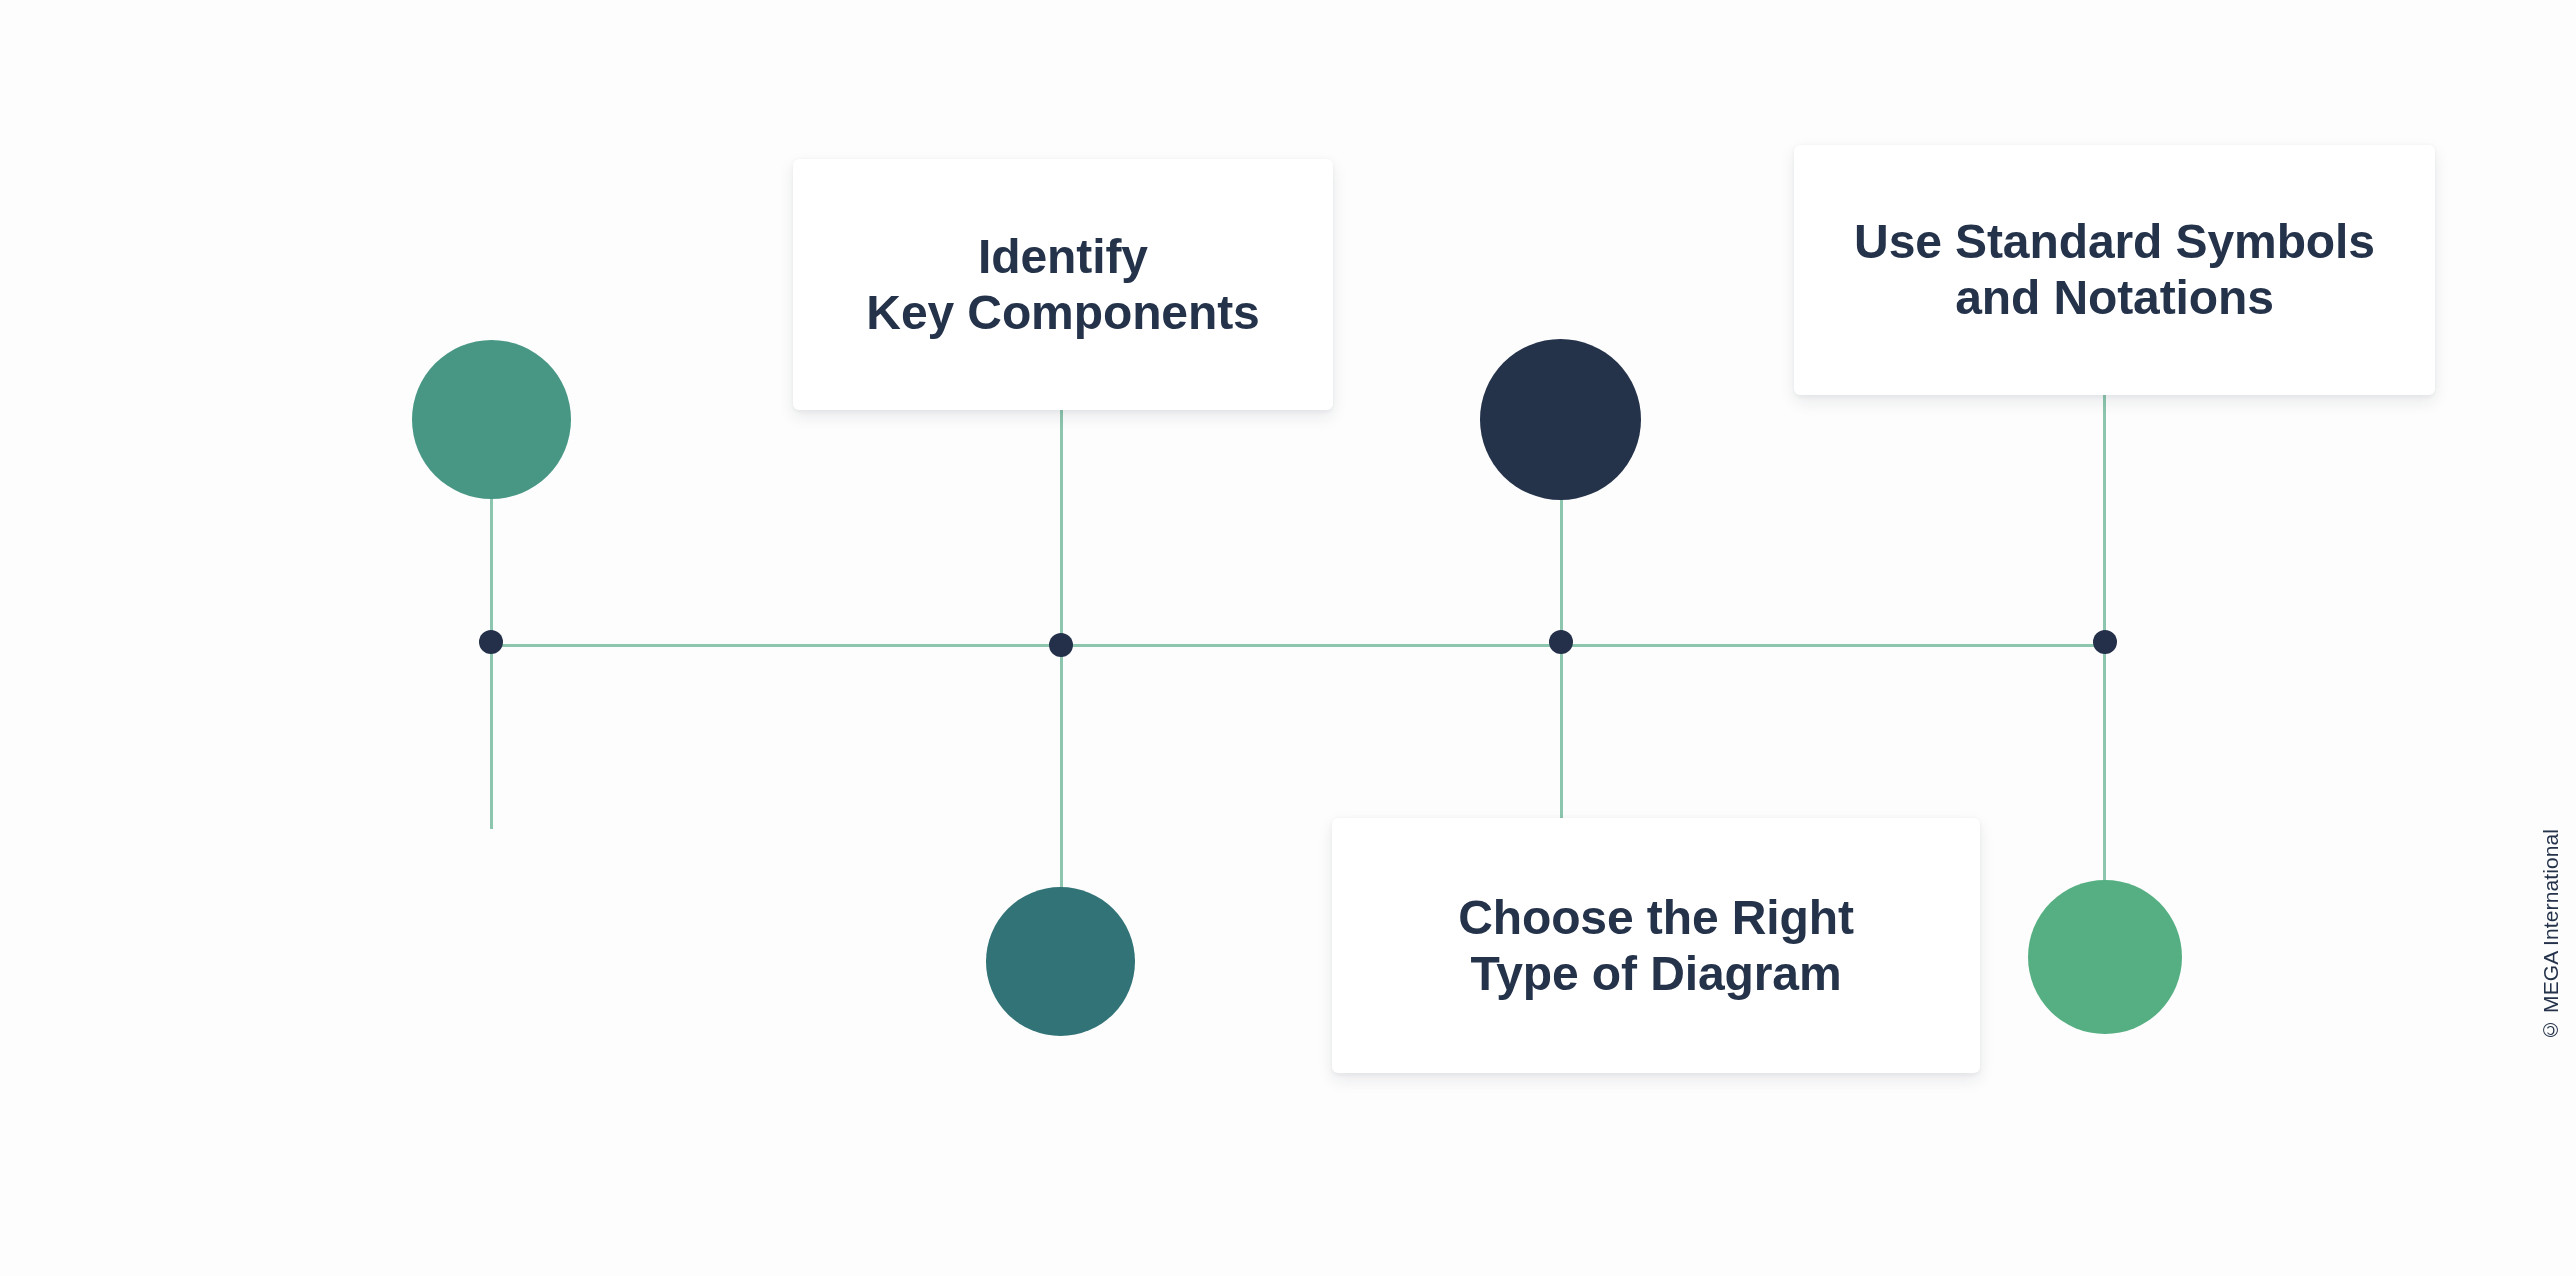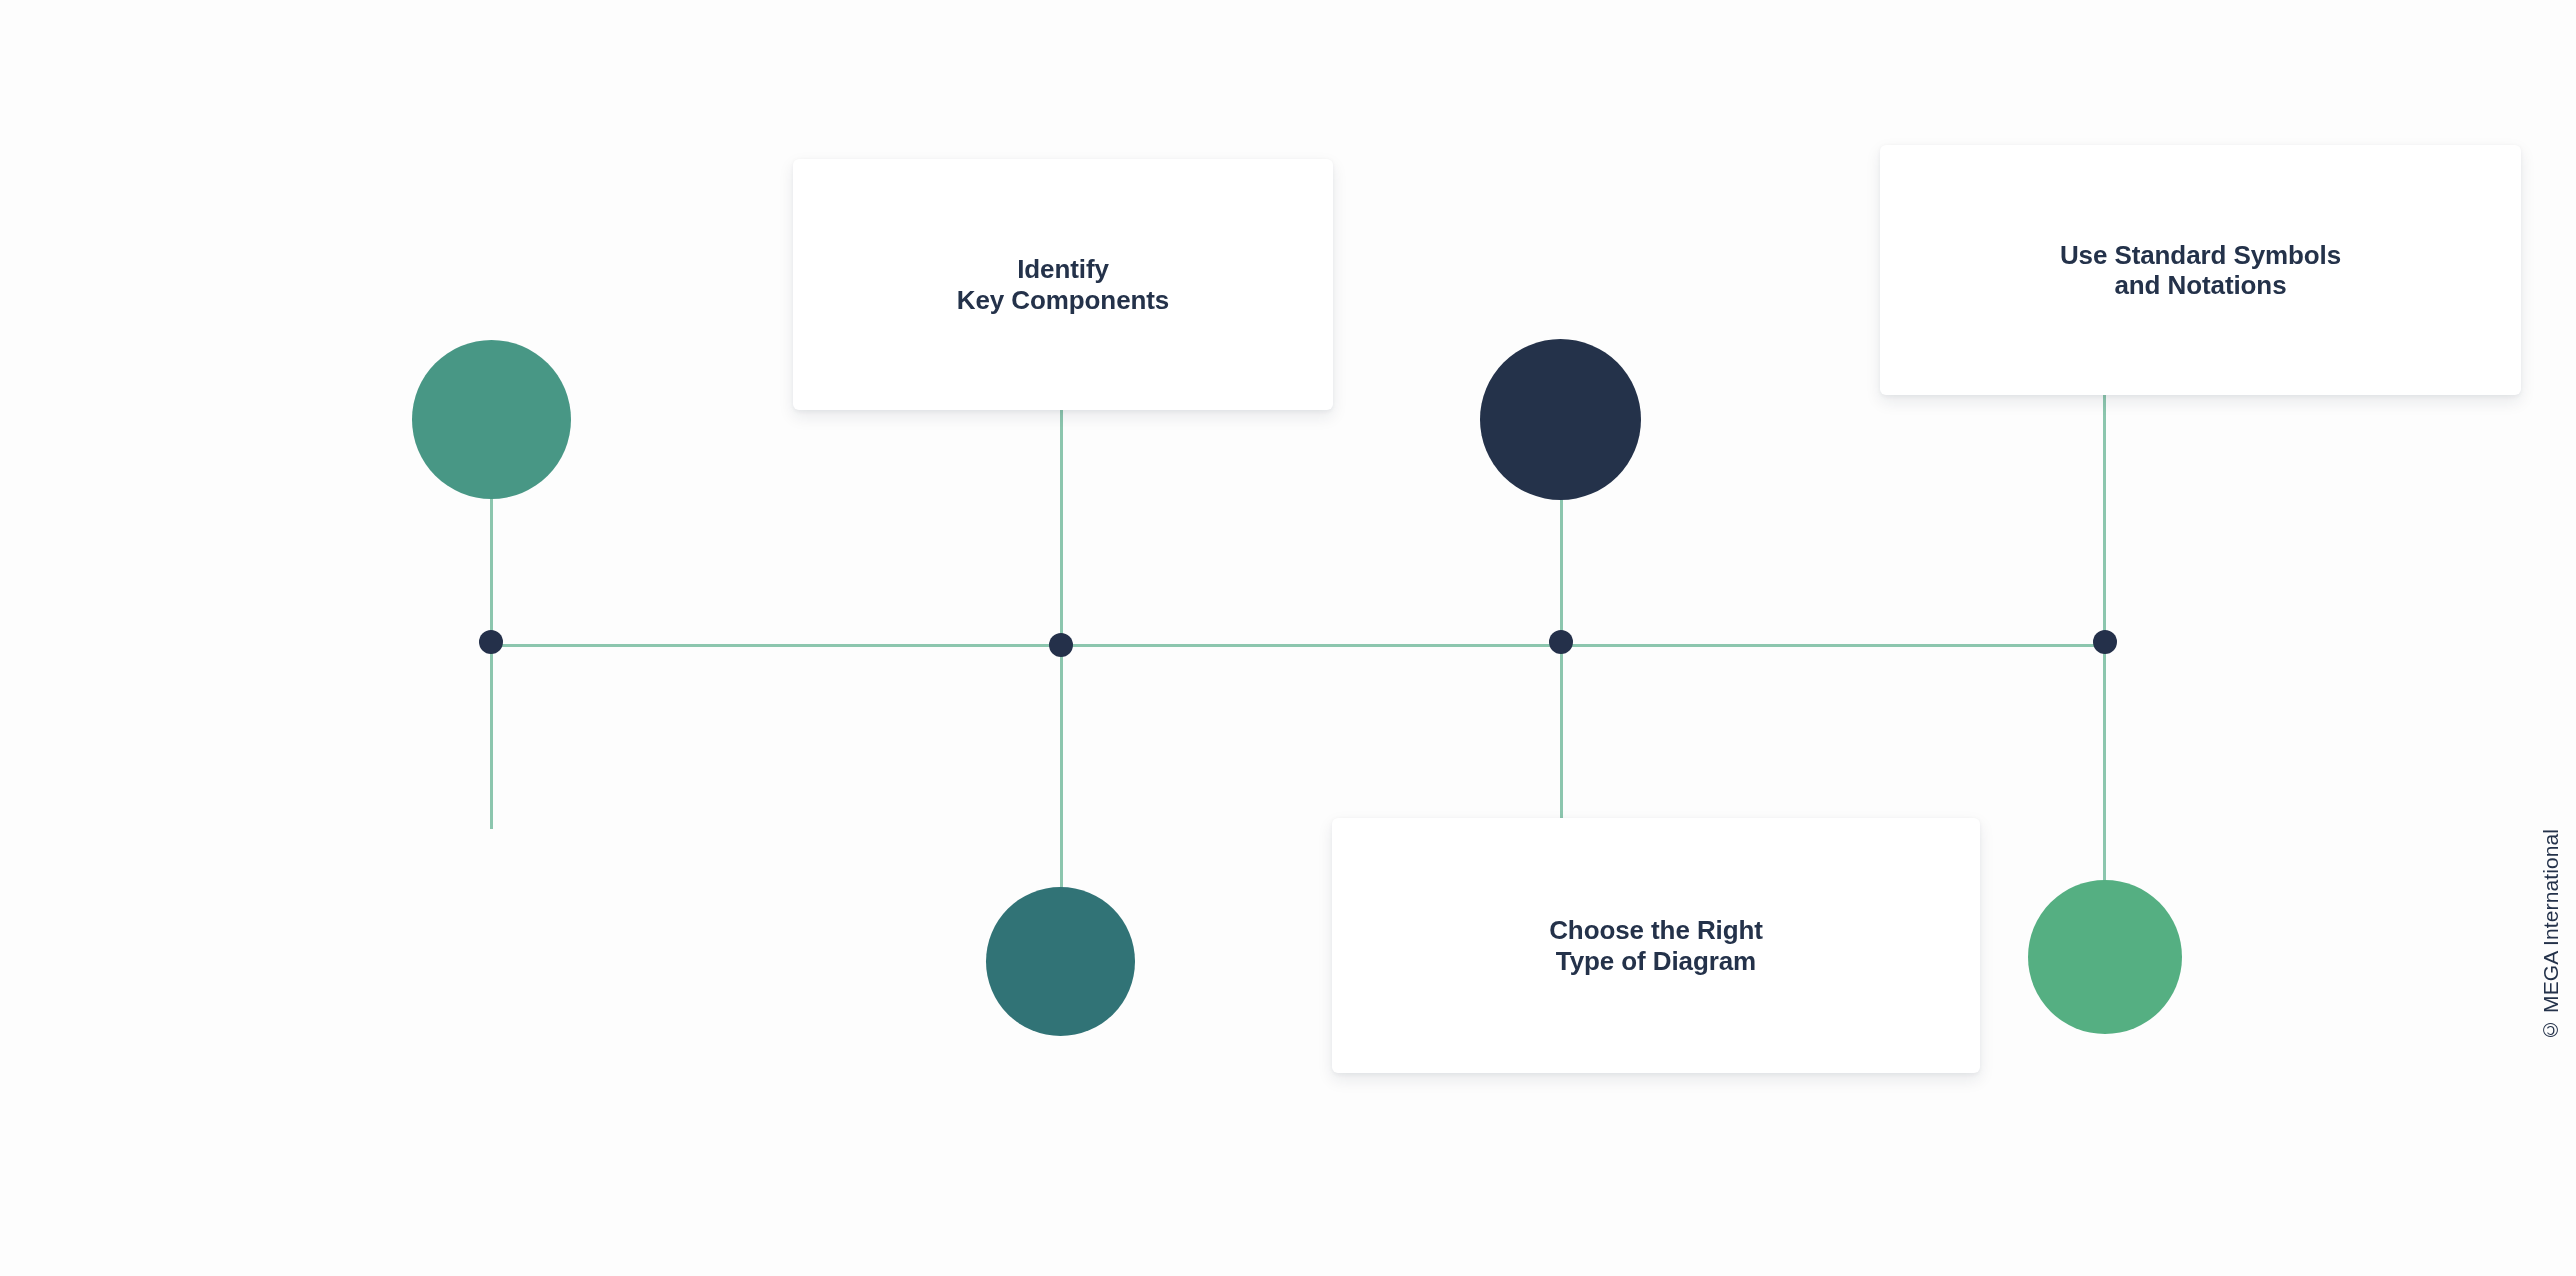--- a/index.html
+++ b/index.html
@@ -57,21 +57,21 @@
                 0 1.2px 4.3px rgba(23, 34, 56, 0.05);
     display: flex;
     align-items: center;
     justify-content: center;
     box-sizing: border-box;
     padding: 6.1px 17px;
   }
   .card-title {
     color: #24324a;
     font-weight: bold;
-    font-size: 26px;
+    font-size: 48px;
     line-height: 1.16;
     text-align: center;
     letter-spacing: -0.1px;
     white-space: pre-line;
   }
 
   
   #copyright {
     position: absolute;
     right: 13.4px;
@@ -111,21 +111,21 @@
   <div class="card" style="left:793px; top:159px; width:540px; height:251px;">
     <div class="card-title">Identify
 Key Components</div>
   </div>
 
   <div class="card" style="left:1332px; top:818px; width:648px; height:255px;">
     <div class="card-title">Choose the Right
 Type of Diagram</div>
   </div>
 
-  <div class="card" style="left:1880px; top:145px; width:641px; height:250px;">
+  <div class="card" style="left:1794px; top:145px; width:641px; height:250px;">
     <div class="card-title">Use Standard Symbols
 and Notations</div>
   </div>
 
   <div id="copyright">© MEGA International</div>
 
 </div>
 
 
 </body></html>

